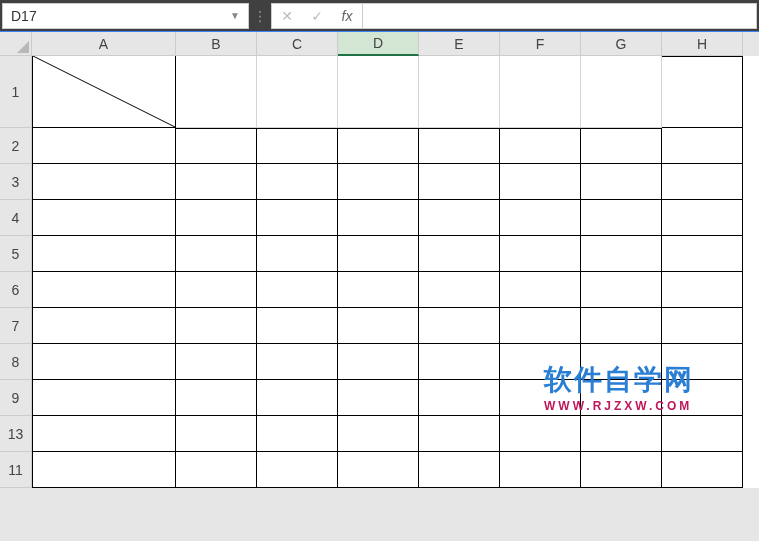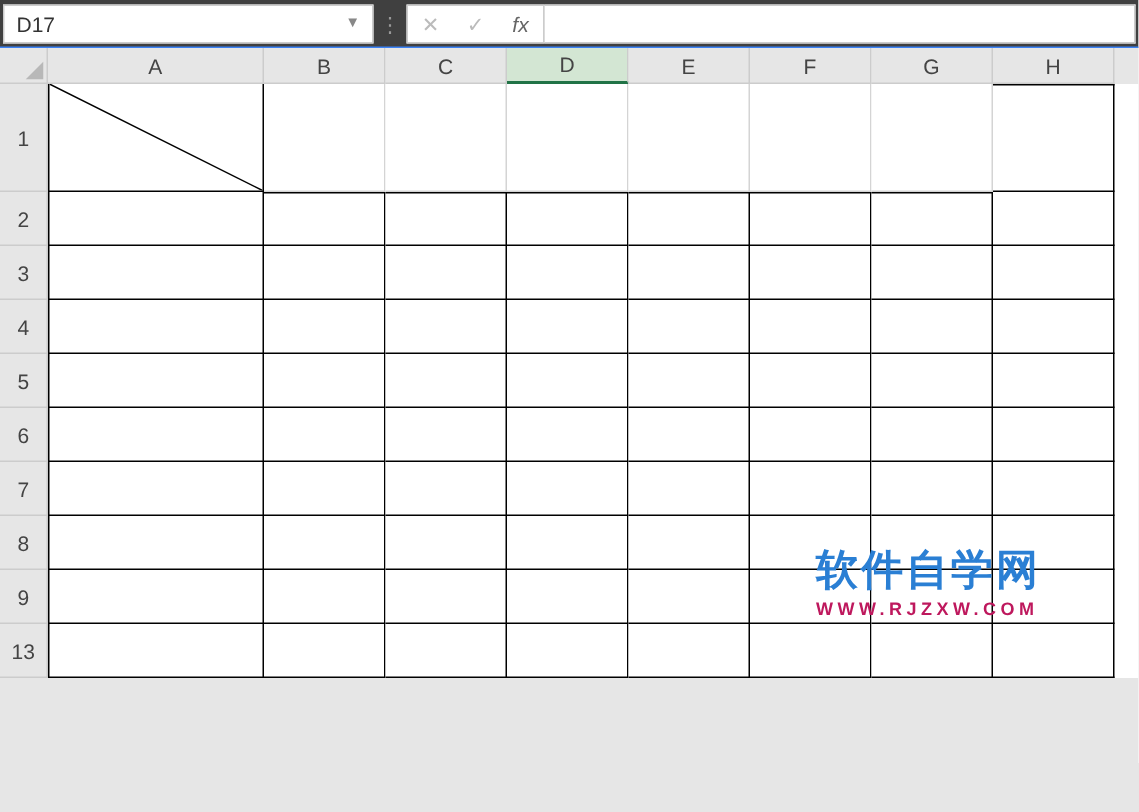--- a/index.html
+++ b/index.html
@@ -308,20 +308,31 @@
       <div class="row-h row-std">13</div>
       <div class="cell col-A row-std left-edge"></div>
       <div class="cell col-std row-std"></div>
       <div class="cell col-std row-std"></div>
       <div class="cell col-std row-std"></div>
       <div class="cell col-std row-std"></div>
       <div class="cell col-std row-std"></div>
       <div class="cell col-std row-std"></div>
       <div class="cell col-std row-std"></div>
     </div>
+    <div class="row">
+      <div class="row-h row-std">11</div>
+      <div class="cell col-A row-std left-edge"></div>
+      <div class="cell col-std row-std"></div>
+      <div class="cell col-std row-std"></div>
+      <div class="cell col-std row-std"></div>
+      <div class="cell col-std row-std"></div>
+      <div class="cell col-std row-std"></div>
+      <div class="cell col-std row-std"></div>
+      <div class="cell col-std row-std"></div>
+    </div>
   </div>
 
   <div class="watermark">
     <div class="wm-top">软件自学网</div>
     <div class="wm-bot">WWW.RJZXW.COM</div>
   </div>
 
 </div>
 
 </body></html>

